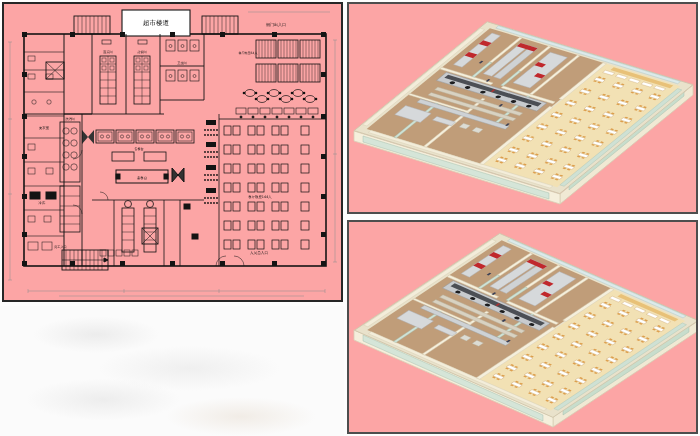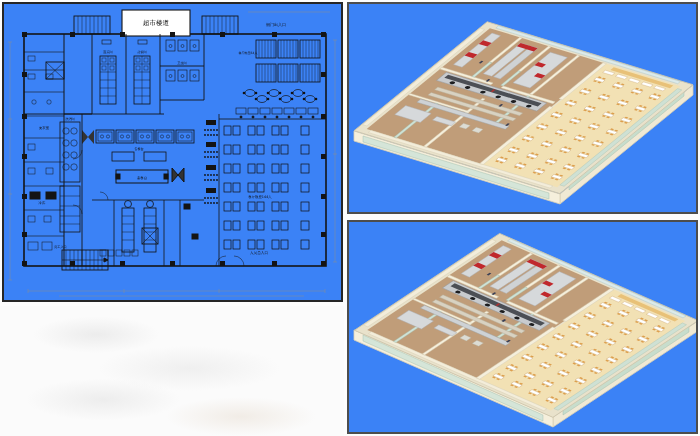--- a/index.html
+++ b/index.html
@@ -1,18 +1,18 @@
 <!DOCTYPE html>
 <html><head>
 <meta charset="utf-8">
 <style>
   html,body{margin:0;padding:0;background:#fff;}
   .stage{position:relative;width:700px;height:436px;background:#fdfdfd;overflow:hidden;
          font-family:"DejaVu Sans",sans-serif;}
-  .panel{position:absolute;background:#3b82f6;box-sizing:border-box;}
+  .panel{position:absolute;background:#fca5a5;box-sizing:border-box;}
   .plan-panel{left:2px;top:2px;width:341px;height:300px;border:2px solid #262626;}
   .render-panel-top{left:347px;top:2px;width:351px;height:212px;border:2px solid #4d4d4d;}
   .render-panel-bottom{left:347px;top:220px;width:351px;height:214px;border:2px solid #4d4d4d;}
   .ghost{left:0;top:306px;width:344px;height:130px;border:none;
      background:
        radial-gradient(90px 26px at 28% 22%, #ececec 0%, rgba(255,255,255,0) 70%),
        radial-gradient(130px 32px at 55% 48%, #efefef 0%, rgba(255,255,255,0) 70%),
        radial-gradient(110px 30px at 30% 72%, #ededed 0%, rgba(255,255,255,0) 70%),
        radial-gradient(100px 26px at 70% 85%, #f1ece6 0%, rgba(255,255,255,0) 75%),
        #fbfbfb;}

